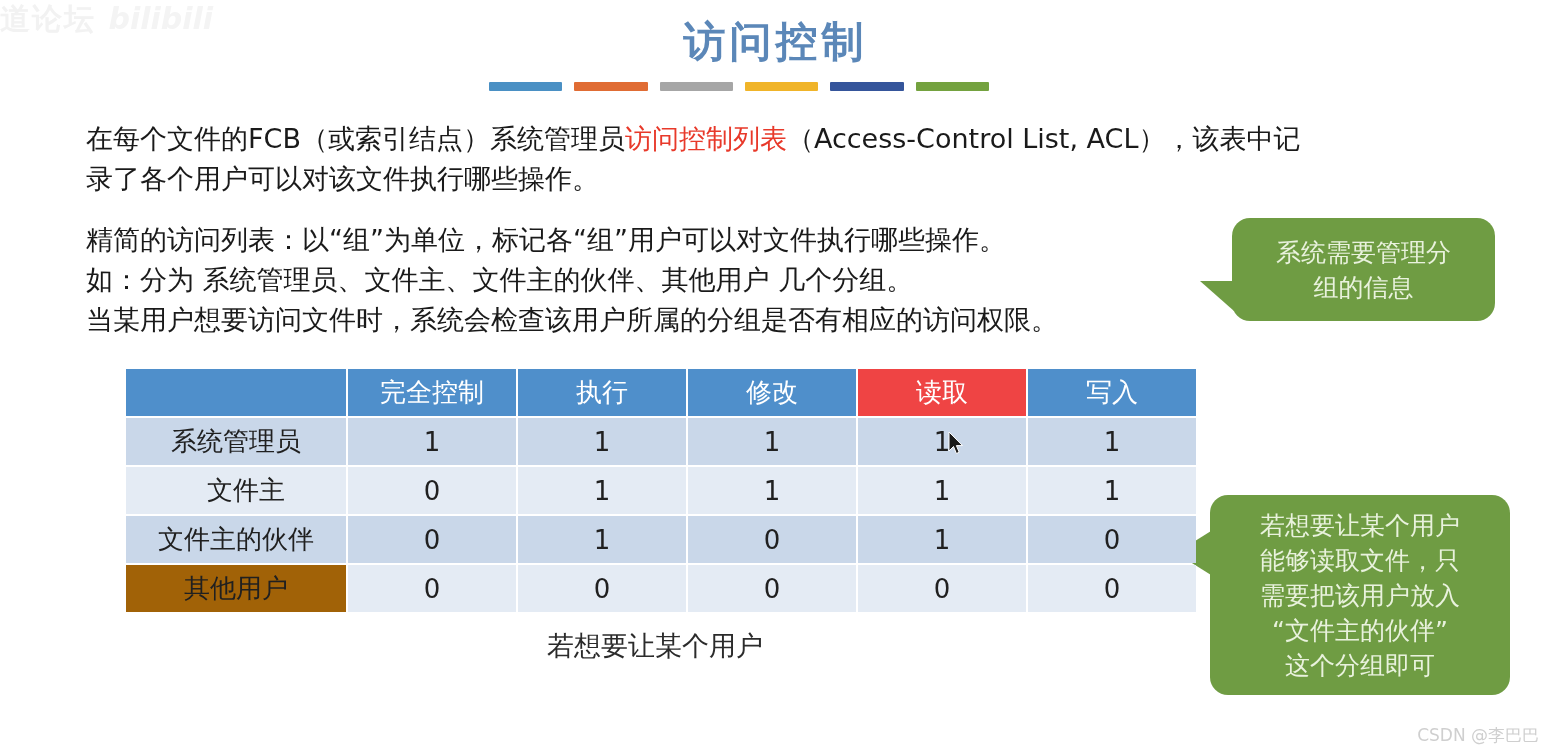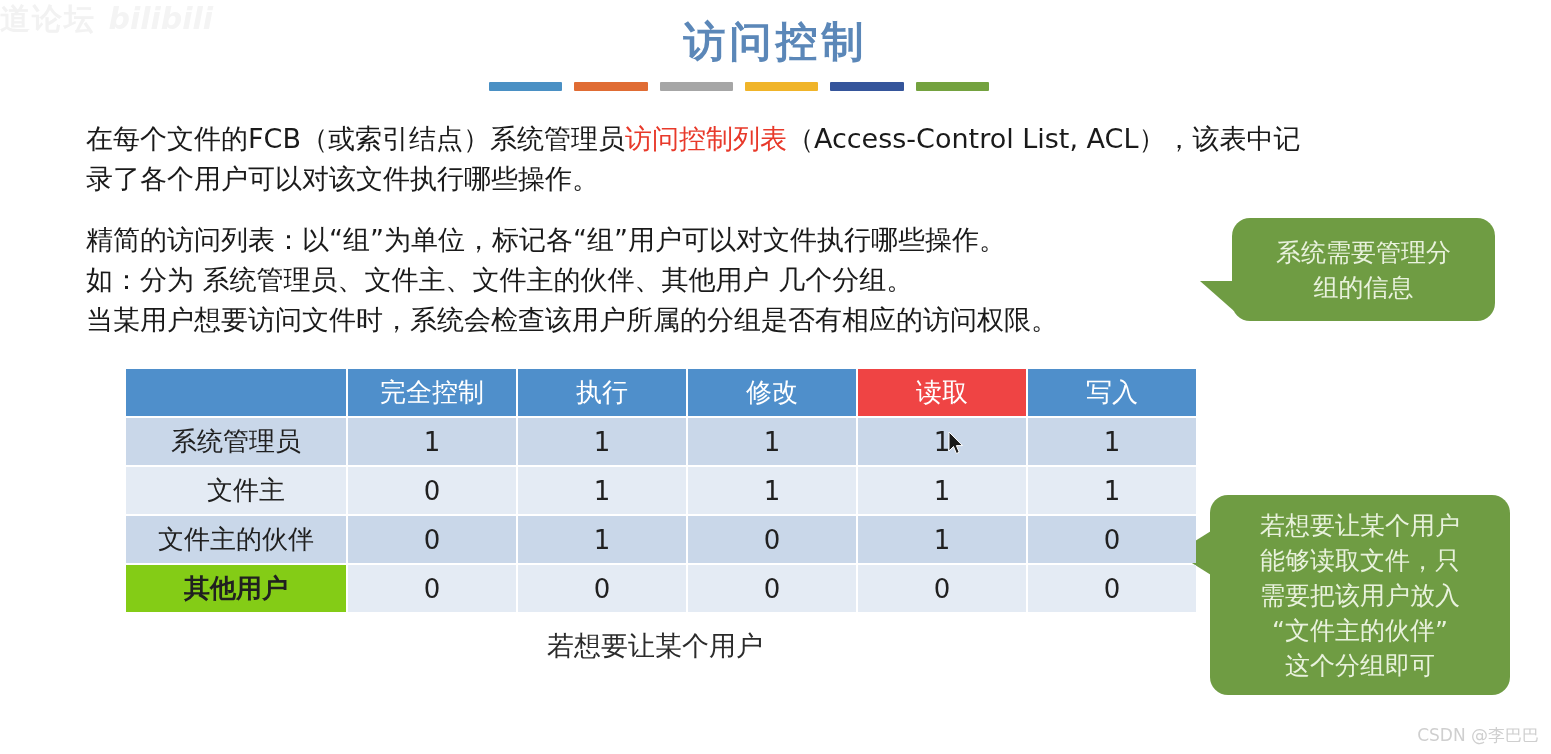--- a/index.html
+++ b/index.html
@@ -288,21 +288,21 @@
       </tr>
       <tr class="odd">
         <td class="rowlabel" style="background: rgb(201, 215, 233);">文件主的伙伴</td>
         <td style="background: rgb(201, 215, 233);">0</td>
         <td style="background: rgb(201, 215, 233);">1</td>
         <td style="background: rgb(201, 215, 233);">0</td>
         <td style="background: rgb(201, 215, 233);">1</td>
         <td style="background: rgb(201, 215, 233);">0</td>
       </tr>
       <tr class="even">
-        <td class="rowlabel" style="background: #84cc16; font-weight: bold;">其他用户</td>
+        <td class="rowlabel" style="background: #a16207;">其他用户</td>
         <td style="background: rgb(228, 235, 244);">0</td>
         <td style="background: rgb(228, 235, 244);">0</td>
         <td style="background: rgb(228, 235, 244);">0</td>
         <td style="background: rgb(228, 235, 244);">0</td>
         <td style="background: rgb(228, 235, 244);">0</td>
       </tr>
     </tbody>
   </table>
 
   <div class="table-caption">若想要让某个用户</div>

